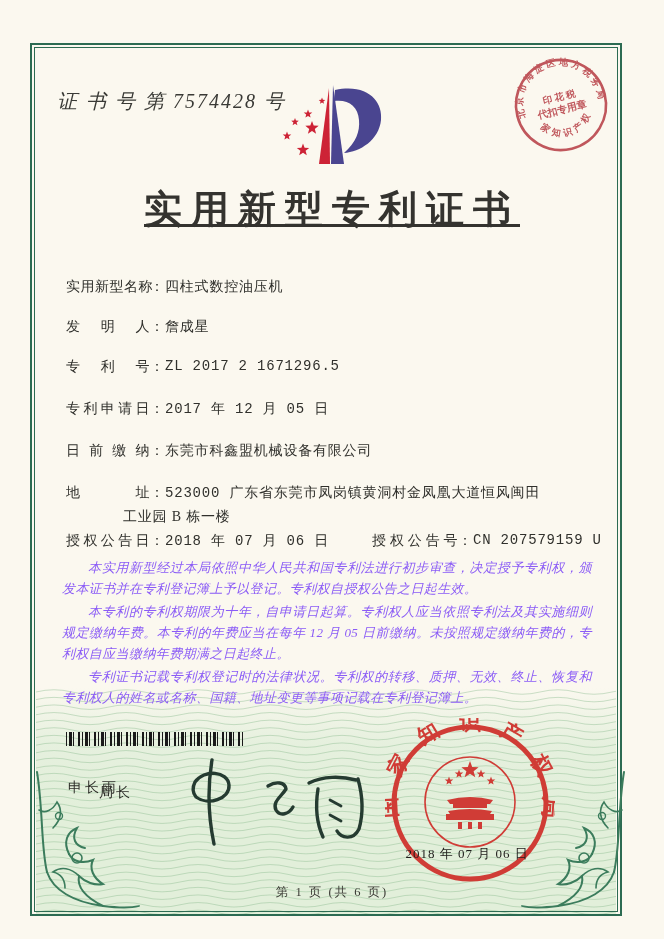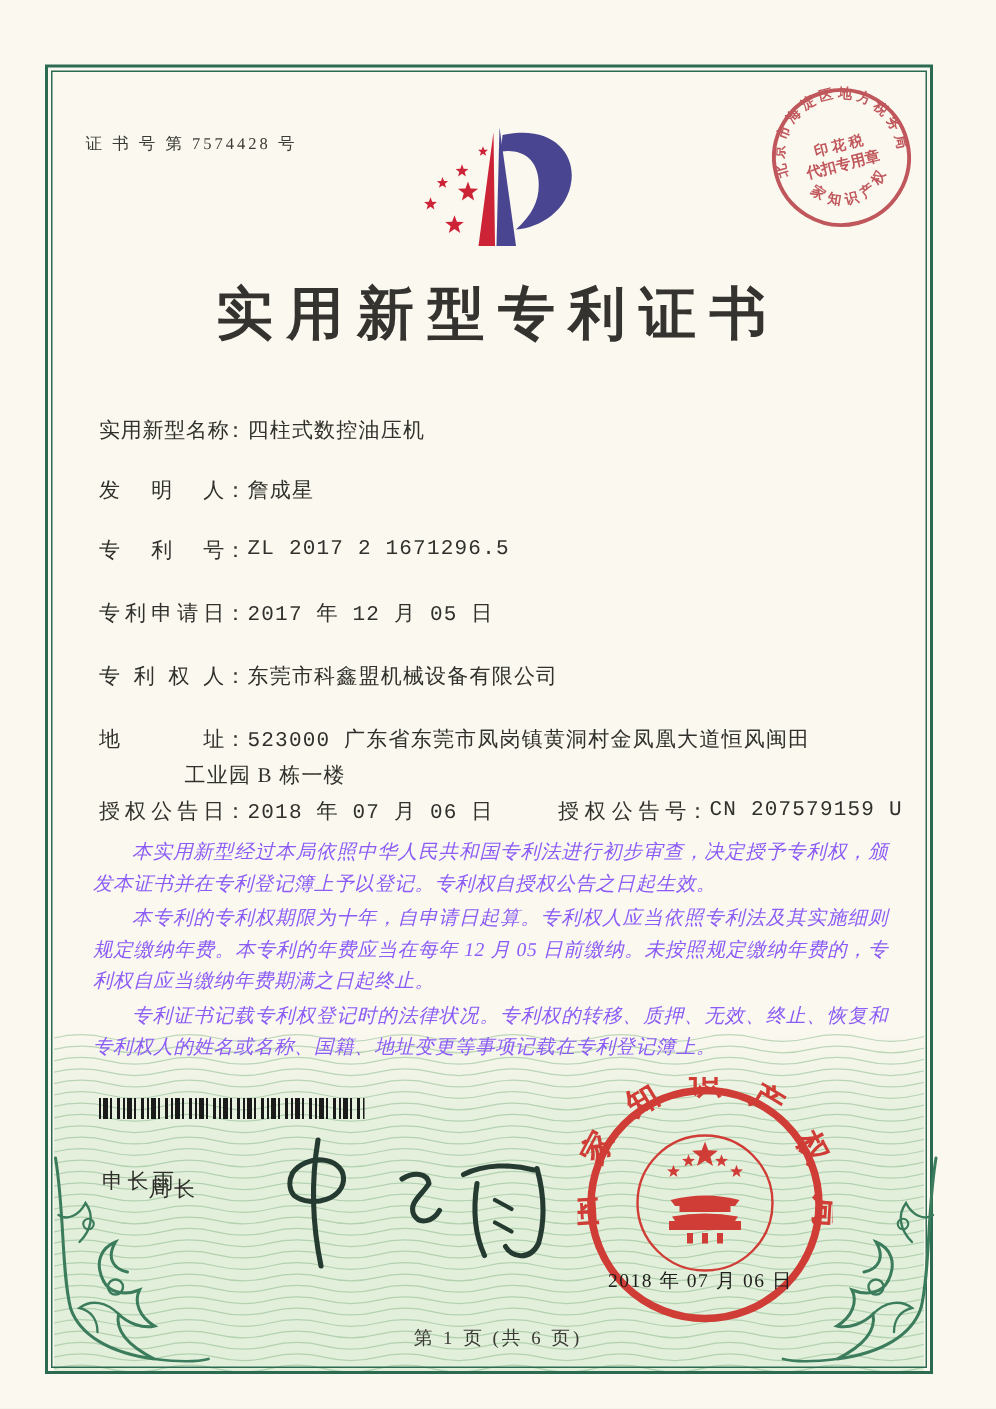--- a/index.html
+++ b/index.html
@@ -12,23 +12,23 @@
   .paper{position:absolute;inset:0;background:#fbf8ef;}
   
   .frame{position:absolute;left:30px;top:43px;width:588px;height:869px;
          border:2.5px solid #2c6b52;}
   .frame-inner{position:absolute;inset:2px;border:1px solid #2c6b52;}
   
   .green-zone{position:absolute;left:36px;top:688px;width:580px;height:226px;
     background:linear-gradient(to bottom, rgba(226,239,219,0) 0px, rgba(226,239,219,.85) 55px, #e2efda 120px);}
   .green-zone svg{position:absolute;inset:0;}
   
-  .cert-no{position:absolute;left:57px;top:88px;font-size:11px;letter-spacing:2px;color:#3a3a36;}
+  .cert-no{position:absolute;left:57px;top:88px;font-size:20px;letter-spacing:2px;color:#3a3a36;font-style:italic;}
   .title{position:absolute;left:0;right:0;top:184px;text-align:center;
-         font-size:38px;font-weight:700;letter-spacing:9px;color:#34332f;}
+         font-size:38px;font-weight:700;letter-spacing:9px;color:#34332f;text-decoration:underline;}
   .logo{position:absolute;left:272px;top:72px;}
   
   .tax-stamp{position:absolute;left:506px;top:50px;transform:rotate(-14deg);opacity:.92;}
   .seal{position:absolute;left:385px;top:718px;}
   .seal-date{position:absolute;left:392px;top:845px;width:150px;text-align:center;
              font-size:13px;letter-spacing:1px;color:#1e1d1b;}
   
   .frow{position:absolute;left:66px;width:540px;font-size:14px;letter-spacing:.5px;color:#30302c;white-space:nowrap;}
   .flabel{display:inline-block;width:84px;text-align:justify;text-align-last:justify;vertical-align:top;}
   .fcolon{display:inline-block;width:15px;vertical-align:top;}
@@ -161,21 +161,21 @@
   <div class="frow" style="top:318px">
     <span class="flabel">发明人</span><span class="fcolon">：</span><span class="fvalue">詹成星</span>
   </div>
   <div class="frow" style="top:358px">
     <span class="flabel">专利号</span><span class="fcolon">：</span><span class="fvalue">ZL 2017 2 1671296.5</span>
   </div>
   <div class="frow" style="top:400px">
     <span class="flabel">专利申请日</span><span class="fcolon">：</span><span class="fvalue">2017 年 12 月 05 日</span>
   </div>
   <div class="frow" style="top:442px">
-    <span class="flabel">专利权人</span><span class="fcolon">：</span><span class="fvalue">东莞市科鑫盟机械设备有限公司</span>
+    <span class="flabel">日前缴纳</span><span class="fcolon">：</span><span class="fvalue">东莞市科鑫盟机械设备有限公司</span>
   </div>
   <div class="frow" style="top:484px">
     <span class="flabel">地址</span><span class="fcolon">：</span><span class="fvalue">523000 广东省东莞市凤岗镇黄洞村金凤凰大道恒风闽田</span>
     <div class="addr2">工业园 B 栋一楼</div>
   </div>
   <div class="frow" style="top:532px">
     <span class="flabel">授权公告日</span><span class="fcolon">：</span><span class="fvalue">2018 年 07 月 06 日</span>
     <span class="grant">
       <span class="flabel" style="width:86px">授权公告号</span><span class="fcolon">：</span><span class="fvalue">CN 207579159 U</span>
     </span>

